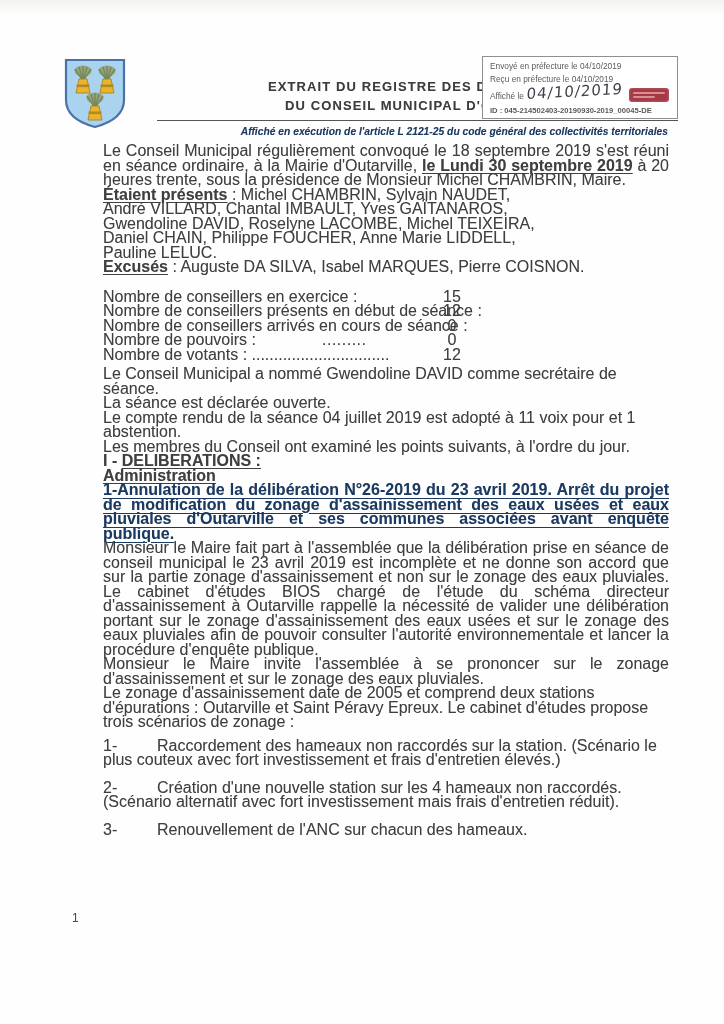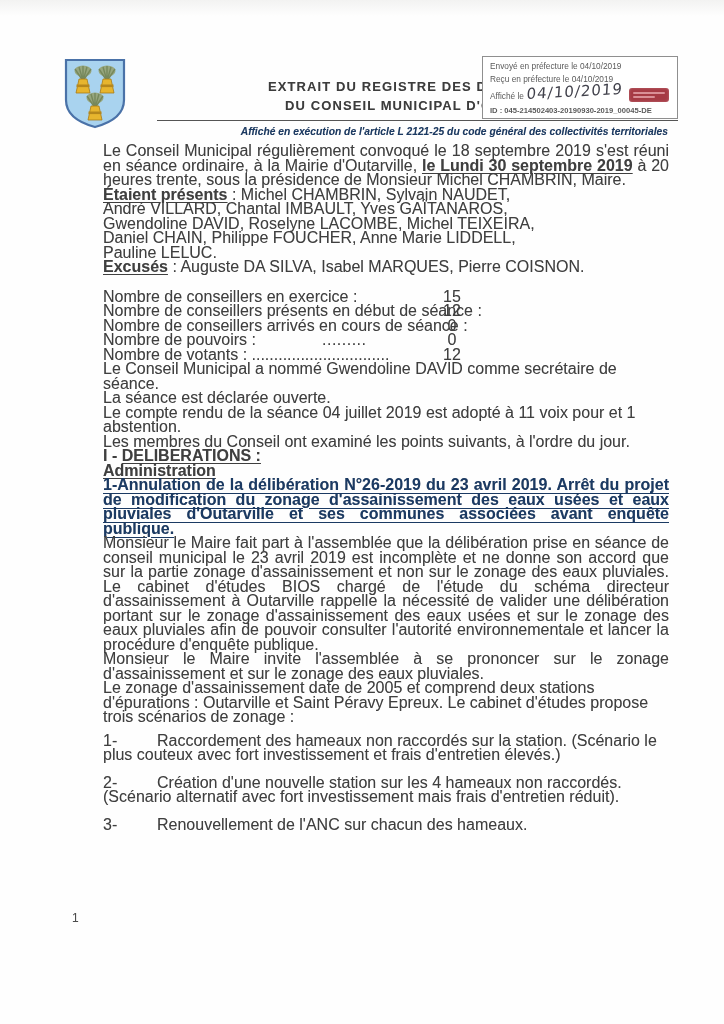--- a/index.html
+++ b/index.html
@@ -49,21 +49,21 @@
   .u-only { text-decoration:underline; text-underline-offset:2px; }
 
   .presents { width:450px; margin-top:17px; }
   .excuses  { margin-top:14px; }
 
   .counts { margin-top:15px; }
   .count-row { position:relative; height:14.5px; white-space:nowrap; }
   .count-dots { position:absolute; left:219px; letter-spacing:0.5px; }
   .count-value { position:absolute; left:336px; width:26px; text-align:center; }
 
-  .opening { }
+  .opening { margin-top:5px; }
   .sec-delib { margin-top:16px; font-weight:bold; }
   .sec-admin { margin-top:17px; font-weight:bold; text-decoration:underline; text-underline-offset:2px; }
 
   .delib-title { margin-top:14px; font-weight:bold; color:#1b3a63; text-align:justify; }
   .delib-title span { text-decoration:underline; text-decoration-thickness:1.2px; text-underline-offset:2.5px; }
 
   .item-p1 { margin-top:15px; text-align:justify; }
   .item-p2 { margin-top:7px;  text-align:justify; }
   .item-p3 { margin-top:0; }
 

